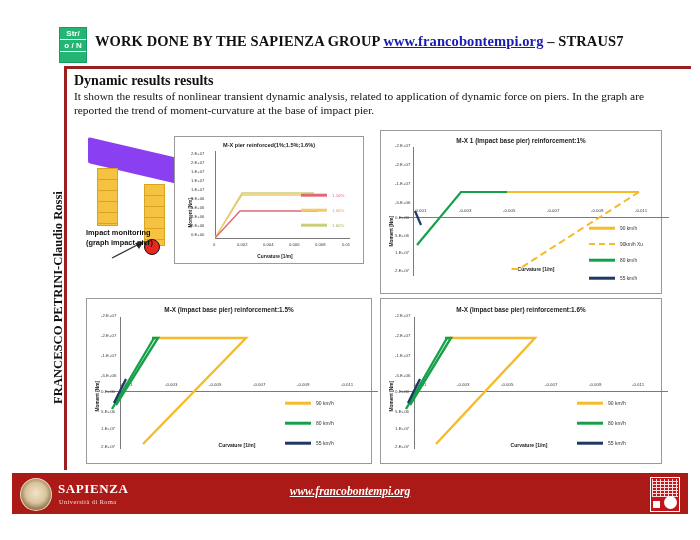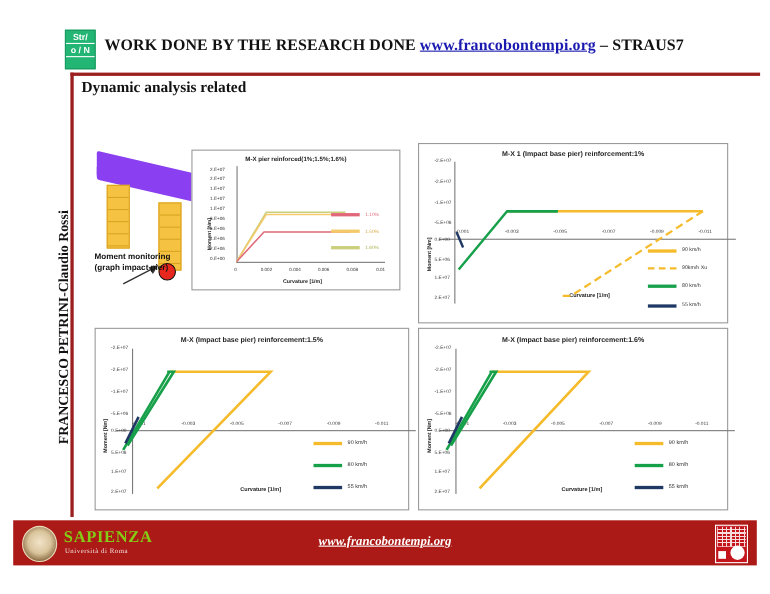--- a/index.html
+++ b/index.html
@@ -68,21 +68,21 @@
   .lg{position:absolute;font-family:"Liberation Sans",sans-serif;color:#333;white-space:nowrap;}
   .lg .sw{position:absolute;left:0;top:50%;width:26px;height:2.6px;transform:translateY(-50%);}
   .lg .sw.dash{height:0;border-top:2.6px dashed currentColor;}
   .lg .tx{position:absolute;left:31px;top:50%;transform:translateY(-50%);}
 
   
   .footer{position:absolute;left:12px;top:473px;width:676px;height:41px;background:#ab1a16;}
   .sap-seal{position:absolute;left:8px;top:5px;width:30px;height:31px;border-radius:50%;
             background:radial-gradient(circle at 50% 45%,#f2e3c9 0%,#d9c49c 45%,#8e6f47 75%,#6e5234 100%);
             border:1px solid #e9d9bb;}
-  .sap-name{position:absolute;left:46px;top:8px;font-size:15px;font-weight:bold;color:#84cc16;
+  .sap-name{position:absolute;left:46px;top:8px;font-size:13px;font-weight:bold;color:#ffffff;
             font-family:"Liberation Serif",serif;letter-spacing:.6px;}
   .sap-sub{position:absolute;left:47px;top:25px;font-size:6.2px;color:#f3dede;letter-spacing:.5px;
             font-family:"Liberation Serif",serif;}
   .foot-url{position:absolute;left:0;right:0;top:12px;text-align:center;font-size:11.6px;
             font-style:italic;font-weight:bold;color:#ffffff;text-decoration:underline;}
   .fed-logo{position:absolute;right:8px;top:4px;width:28px;height:33px;background:#ffffff;padding:1px;}
   .fed-grid{position:relative;width:100%;height:100%;background:#c4151c;overflow:hidden;}
   .fed-dot{position:absolute;right:2px;bottom:2px;width:13px;height:13px;border-radius:50%;
            background:#ffffff;}
   .fed-sq{position:absolute;left:2px;bottom:3px;width:7px;height:7px;background:#ffffff;}
@@ -96,29 +96,30 @@
 
 <div class="slide">
 
   <div class="logo-str">
     <div class="row">Str/</div>
     <div class="row">o / N</div>
     <div class="row">/GER</div>
   </div>
 
   <div class="header-title">
-    <span>WORK DONE BY THE RESEARCH DONE </span><a class="lnk" href="#">www.francobontempi.org</a><span> – STRAUS7</span>
+    <span>WORK DONE BY THE SAPIENZA GROUP </span><a class="lnk" href="#">www.francobontempi.org</a><span> – STRAUS7</span>
   </div>
 
   <div class="hr-red"></div>
   <div class="vr-red"></div>
 
   <div class="author">FRANCESCO PETRINI-Claudio Rossi</div>
 
-  <div class="sec-title">Dynamic analysis related</div>
+  <div class="sec-title">Dynamic results results</div>
+  <div class="sec-para">It shown the results of nonlinear transient dynamic analysis, related to application of dynamic force on piers. In the graph are reported the trend of moment-curvature at the base of impact pier.</div>
 
   <div class="model">
     <div class="deck2"></div>
     <div class="deck"></div>
     <div class="pier pier-a">
       <div class="seg"></div>
         <div class="seg"></div>
         <div class="seg"></div>
         <div class="seg"></div>
         <div class="seg"></div>
@@ -130,21 +131,21 @@
         <div class="seg"></div>
         <div class="seg"></div>
     </div>
     <div class="dot"></div>
     <svg class="arrow" viewBox="0 0 36 20">
       <line x1="2" y1="18" x2="31" y2="3" stroke="#333" stroke-width="1.3"></line>
       <polygon points="34,1 25,3 29,9" fill="#333"></polygon>
     </svg>
   </div>
   <div class="ann">
-    <div>Moment monitoring</div>
+    <div>Impact monitoring</div>
     <div>(graph impact pier)</div>
   </div>
 
   <div class="panel p-tl">
     <div class="ch">
       <div class="ch-title" style="top:5px;font-size:5.6px;">M-X pier reinforced(1%;1.5%;1.6%)</div>
       <div class="ylab" style="left:-11px;top:62px;width:52px;font-size:4.6px;">Moment [Nm]</div>
       <div class="xlab" style="left:30px;top:117px;width:140px;font-size:4.8px;">Curvature [1/m]</div>
 
       <div class="tick" style="left:16px;top:14px;font-size:4.2px;">2.E+07</div>

